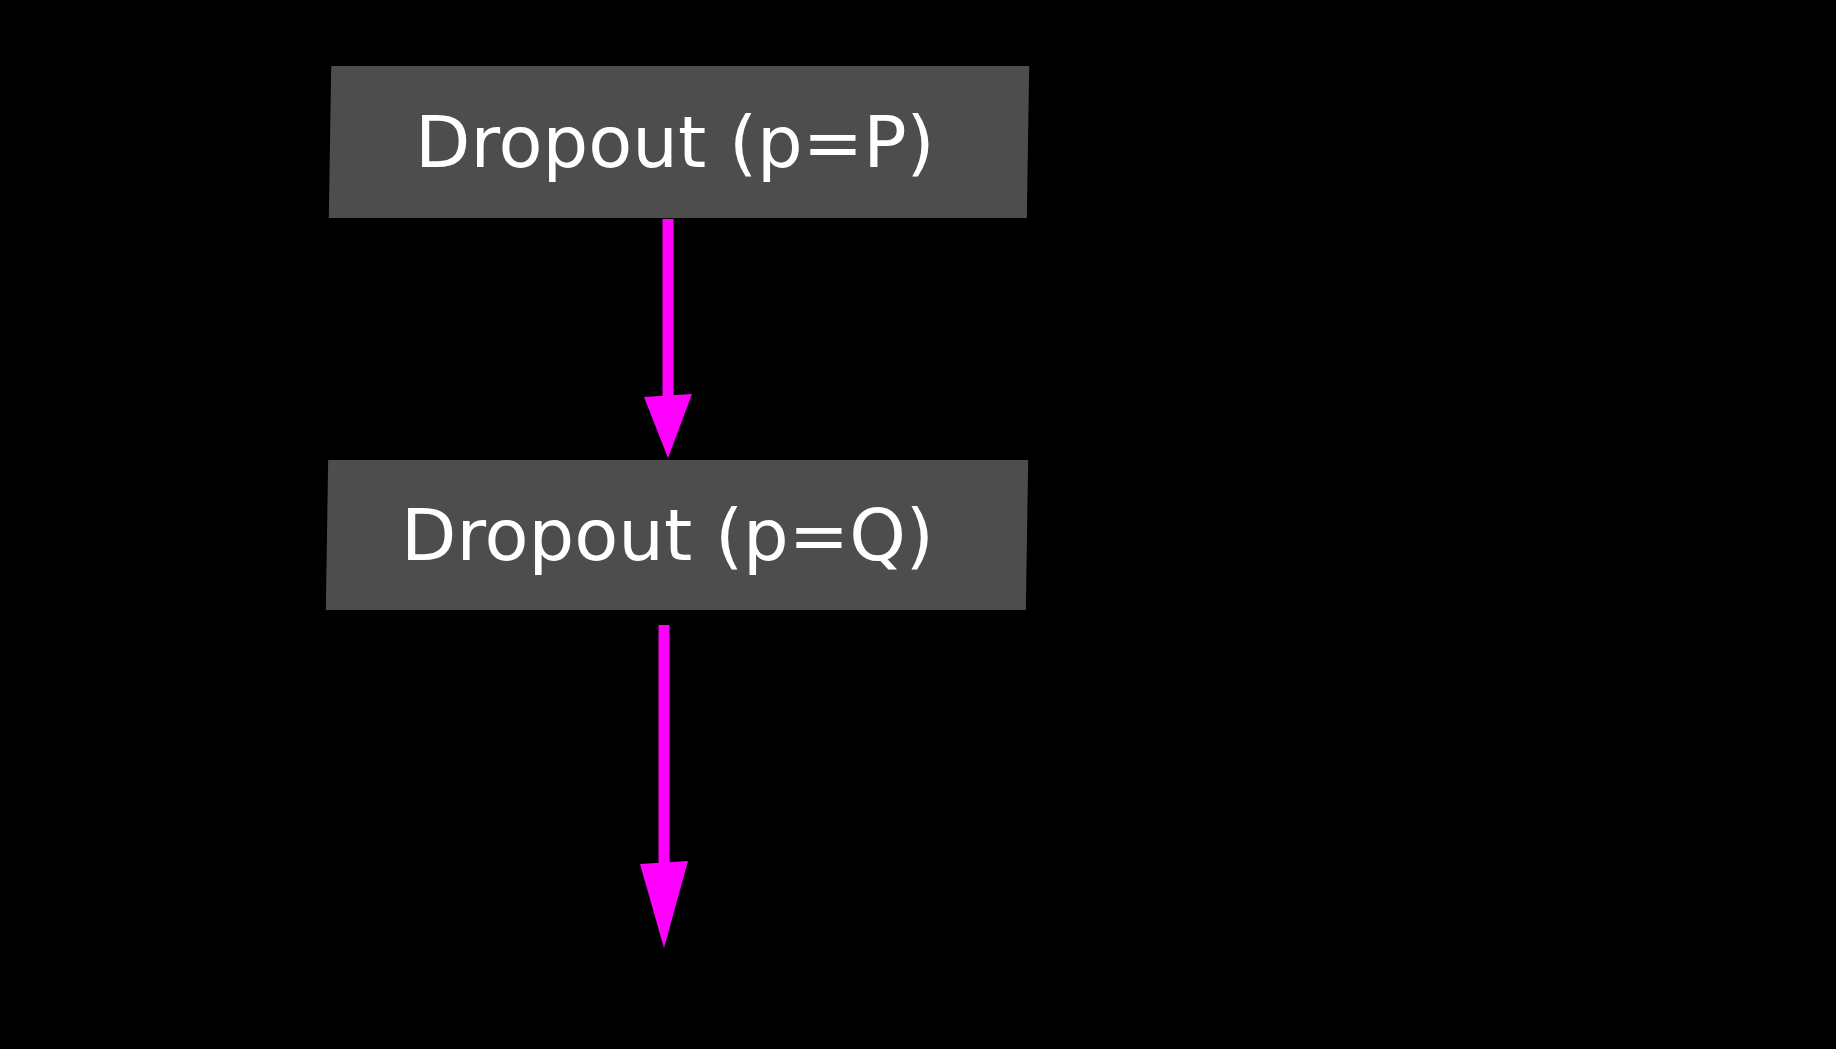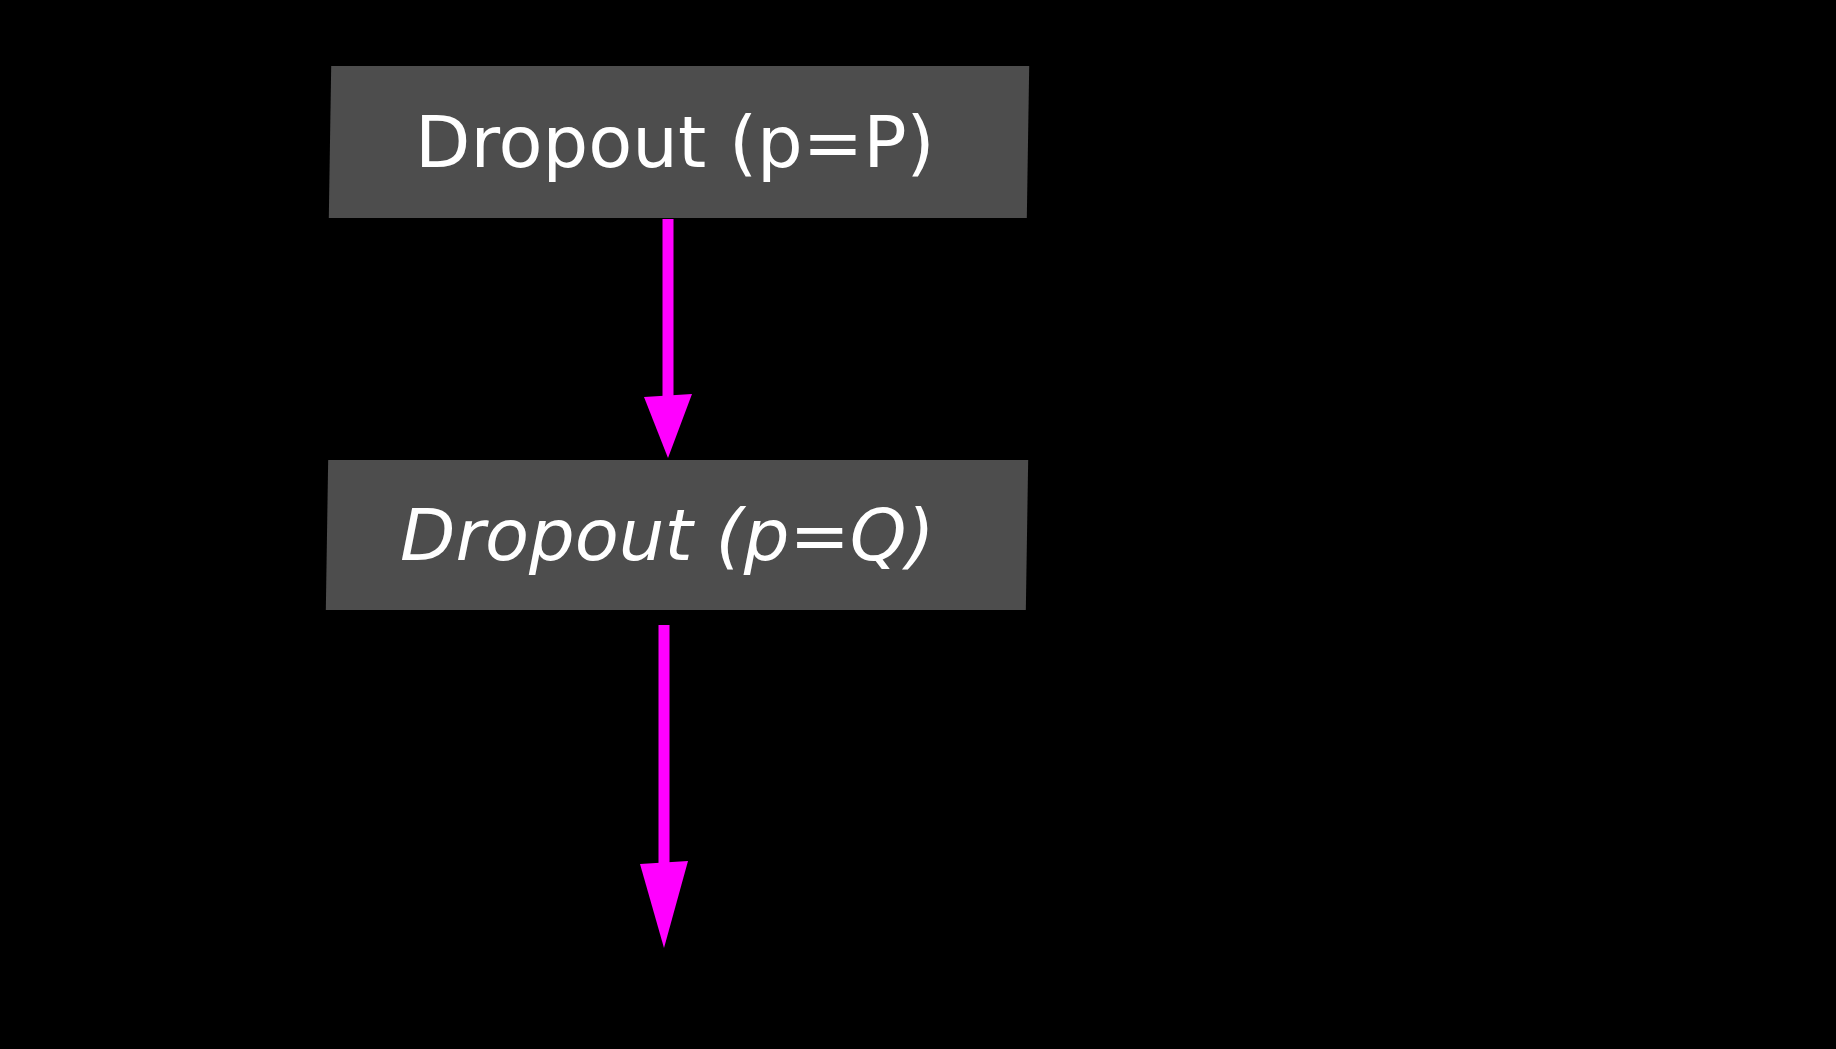--- a/index.html
+++ b/index.html
@@ -59,21 +59,20 @@
     left: 327px;
     top: 460px;
     width: 700px;
     height: 150px;
     transform: skewX(-0.9deg);
   }
   #node-dropout-q .node-label {
     transform: skewX(0.9deg);
     position: relative;
     left: -10px;
-    font-style: italic;
   }
 
   
   .edge-svg {
     position: absolute;
     overflow: visible;
     pointer-events: none;
   }
   #edge-1 { left: 0px; top: 0px; width: 1836px; height: 1049px; }
   #edge-2 { left: 0px; top: 0px; width: 1836px; height: 1049px; }

